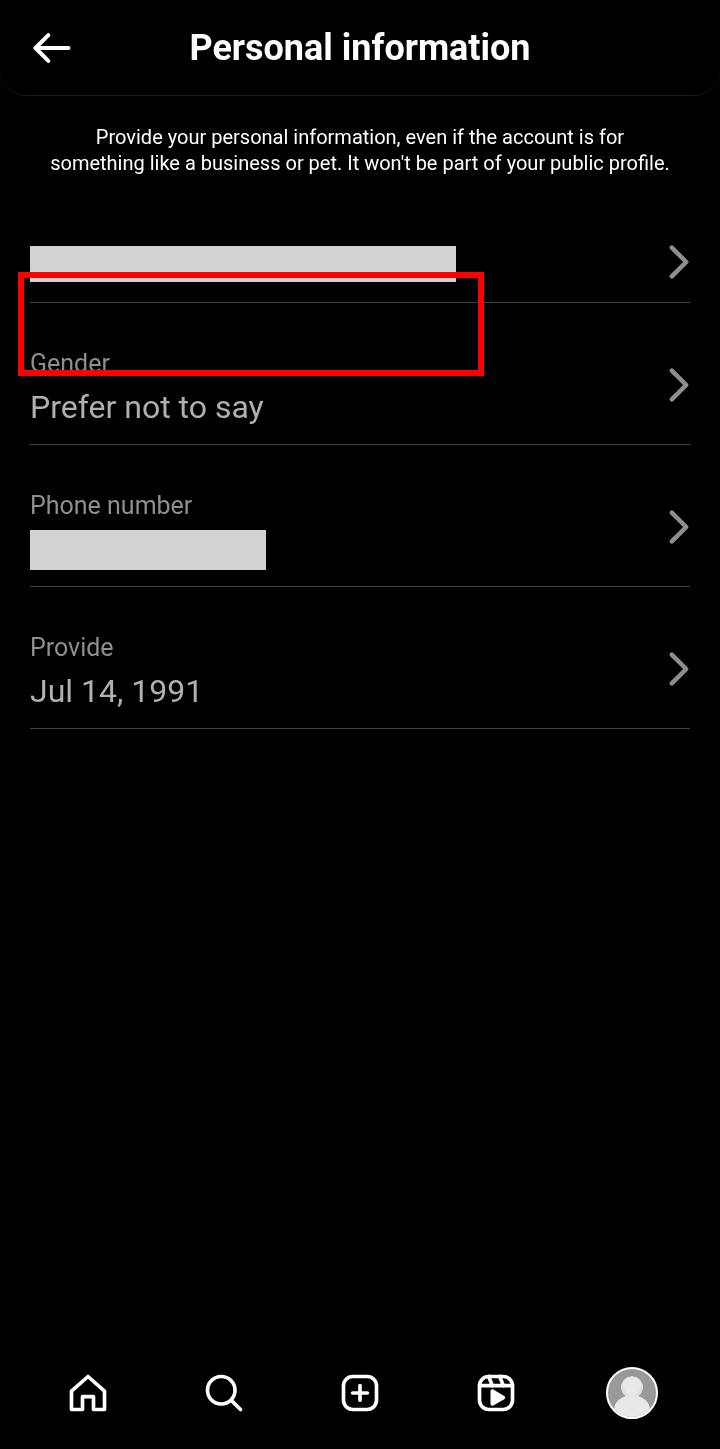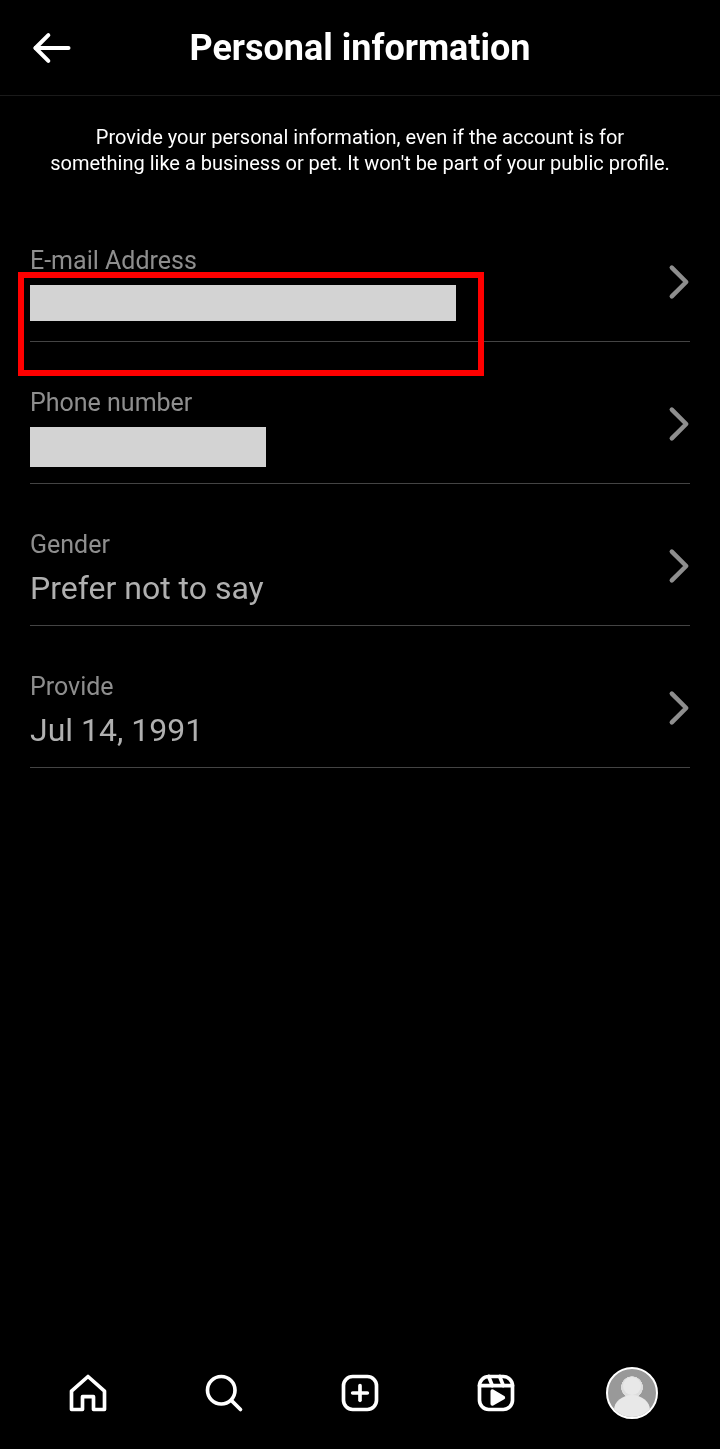--- a/index.html
+++ b/index.html
@@ -11,20 +11,21 @@
       font-family: -apple-system, BlinkMacSystemFont, "Segoe UI", Roboto, Helvetica, Arial, sans-serif;
       position: relative;
       overflow: hidden;
     }
     .header {
       display: flex;
       align-items: center;
       height: 96px;
       padding: 0 24px;
       border-bottom: 1px solid #1a1a1a;
+      border-radius: 26px;
     }
     .back-btn {
       width: 56px;
       height: 56px;
       display: flex;
       align-items: center;
       justify-content: center;
       cursor: pointer;
     }
     .header-title {
@@ -148,46 +149,45 @@
     </svg>
   </div>
   <div class="header-title">Personal information</div>
 </div>
 
 <div class="description">Provide your personal information, even if the account is for something like a business or pet. It won't be part of your public profile.</div>
 
 <div class="fields">
 
   <div class="field">
-    <div class="field-label">E-mail Address</div>
     <div class="field-value">
       <div class="redacted-wide"></div>
     </div>
+    <div class="chevron">
+      <svg width="22" height="36" viewBox="0 0 12 20" fill="none" stroke="#8e8e8e" stroke-width="2.5" stroke-linecap="round" stroke-linejoin="round">
+          <polyline points="2 2 10 10 2 18"></polyline>
+        </svg>
+    </div>
+  </div>
+
+  <div class="field">
+    <div class="field-label">Gender</div>
+    <div class="field-value">Prefer not to say</div>
     <div class="chevron">
       <svg width="22" height="36" viewBox="0 0 12 20" fill="none" stroke="#8e8e8e" stroke-width="2.5" stroke-linecap="round" stroke-linejoin="round">
           <polyline points="2 2 10 10 2 18"></polyline>
         </svg>
     </div>
   </div>
 
   <div class="field">
     <div class="field-label">Phone number</div>
     <div class="field-value">
       <div class="redacted-narrow"></div>
     </div>
-    <div class="chevron">
-      <svg width="22" height="36" viewBox="0 0 12 20" fill="none" stroke="#8e8e8e" stroke-width="2.5" stroke-linecap="round" stroke-linejoin="round">
-          <polyline points="2 2 10 10 2 18"></polyline>
-        </svg>
-    </div>
-  </div>
-
-  <div class="field">
-    <div class="field-label">Gender</div>
-    <div class="field-value">Prefer not to say</div>
     <div class="chevron">
       <svg width="22" height="36" viewBox="0 0 12 20" fill="none" stroke="#8e8e8e" stroke-width="2.5" stroke-linecap="round" stroke-linejoin="round">
           <polyline points="2 2 10 10 2 18"></polyline>
         </svg>
     </div>
   </div>
 
   <div class="field">
     <div class="field-label">Provide</div>
     <div class="field-value">Jul 14, 1991</div>

